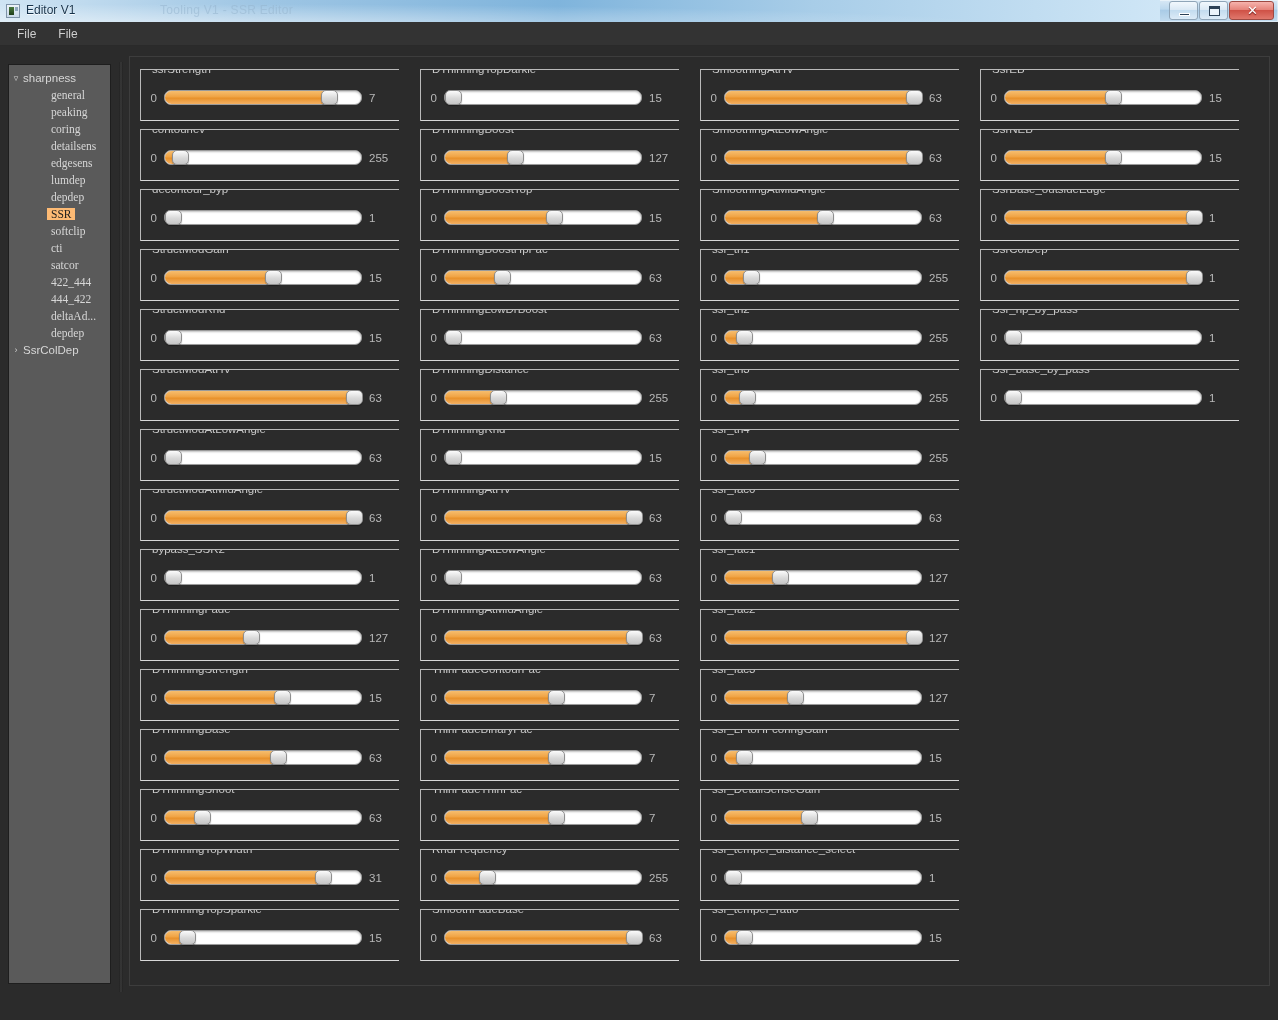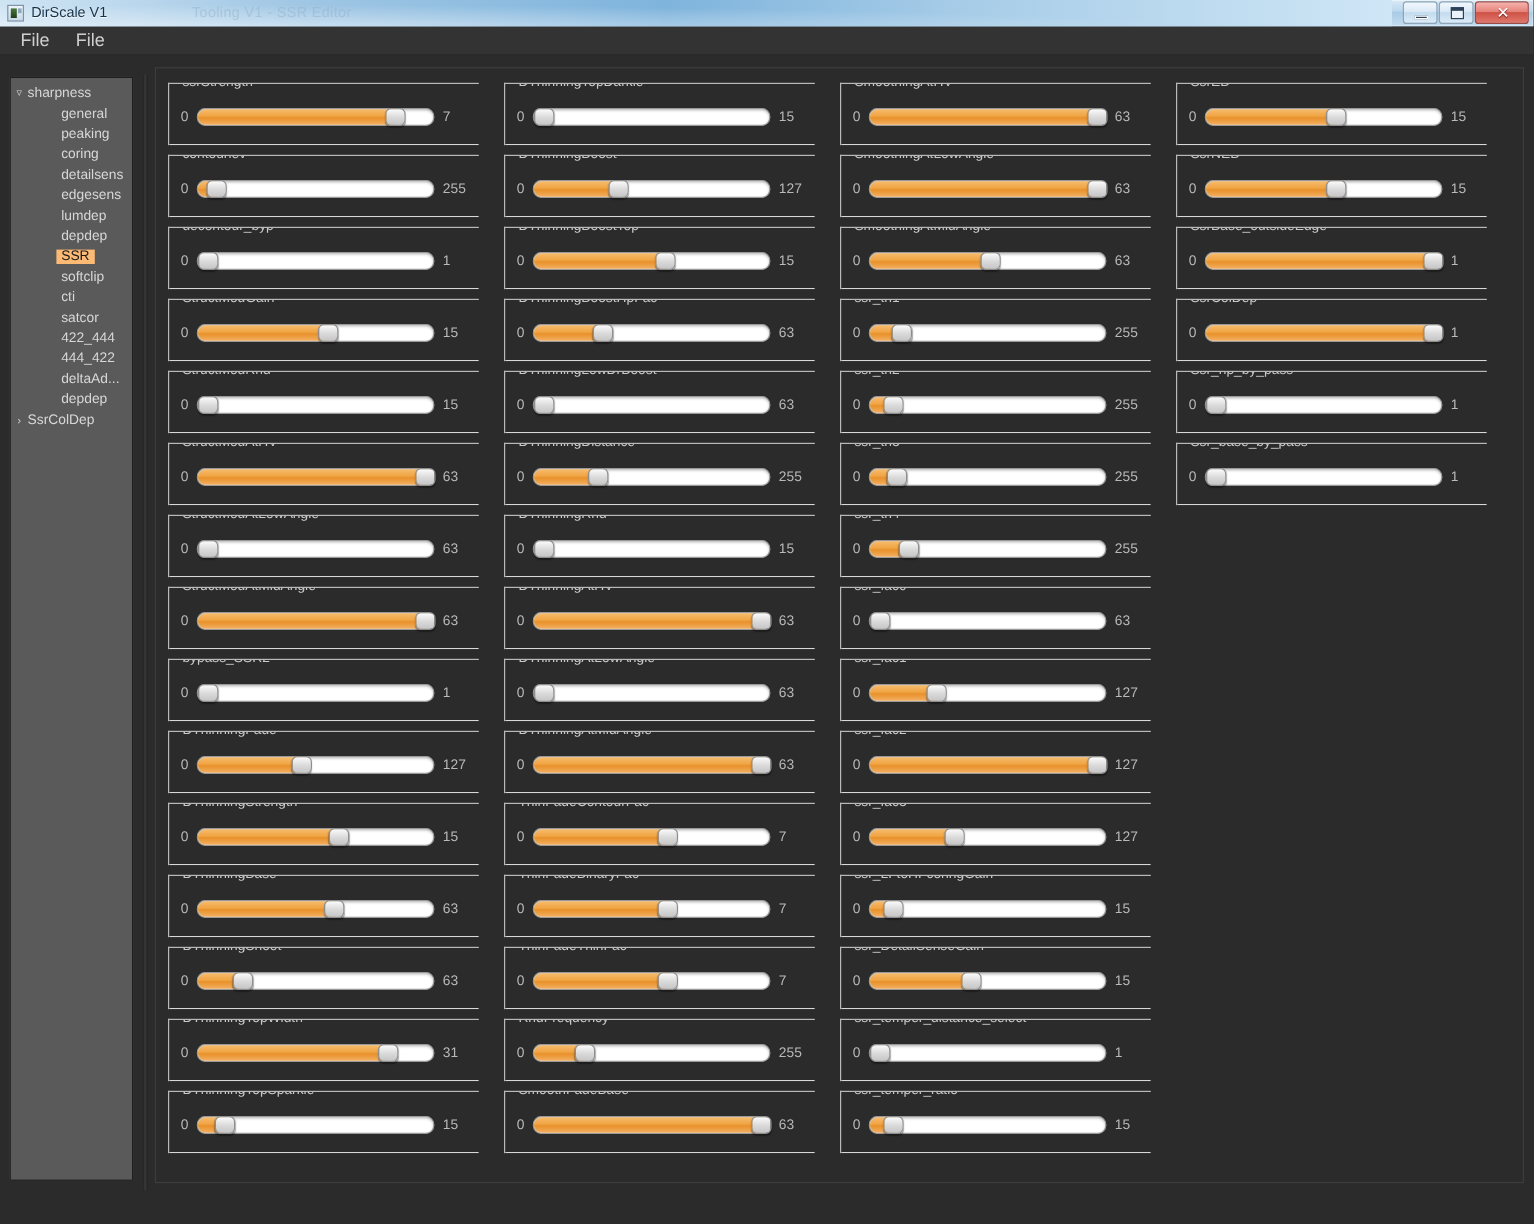--- a/index.html
+++ b/index.html
@@ -63,21 +63,21 @@
   .gl-max:before{content:"";position:absolute;left:-1px;top:-1px;width:11px;height:3px;background:#2d4257;}
   .gl-close{position:absolute;left:0;top:0;width:45px;height:17px;color:#fff;font-size:13px;font-weight:bold;
     line-height:17px;text-align:center;text-shadow:0 1px 1px rgba(80,0,0,.8);}
 
   
   .menubar{
     height:23px;background:#333333;display:flex;align-items:center;
     padding-left:8px;gap:4px;border-bottom:1px solid #2a2a2a;
   }
   .menu-item{
-    font-size:15px;color:#cfcfcf;padding:3px 9px;cursor:default;
+    font-size:12px;color:#cfcfcf;padding:3px 9px;cursor:default;
   }
 
   
   .workspace{
     position:relative;width:1278px;height:975px;background:#2b2b2b;
     box-sizing:border-box;padding:10px 8px 8px 8px;
     display:flex;
   }
 
   
@@ -88,21 +88,21 @@
     padding:4px 0 0 0;overflow:hidden;
   }
   .tree-node{
     display:flex;align-items:center;height:17px;font-size:11.5px;color:#d7d7d7;
     white-space:nowrap;cursor:default;
   }
   .tree-node .twisty{
     width:14px;flex:none;text-align:center;font-size:9px;color:#cfcfcf;
   }
   .tree-node.child{padding-left:38px;}
-  .tree-node.child .lbl{padding:0 4px;}
+  .tree-node.child .lbl{padding:0 4px;font-family:Liberation Serif, serif;}
   .tree-node.selected .lbl{
     background:#fdba74;color:#1c1c1c;
   }
 
   .splitter{
     width:4px;flex:none;margin:6px 6px 0 6px;
     background:linear-gradient(to right,#202020,#3a3a3a,#202020);
     height:930px;cursor:col-resize;
   }
 
@@ -169,21 +169,21 @@
     cursor:pointer;
   }
 </style>
 </head>
 <body>
 
 <div class="titlebar">
   <div class="tb-glass"></div>
   <div class="tb-ghost">Tooling V1 - SSR Editor</div>
   <div class="app-icon"></div>
-  <div class="tb-title">DirScale V1</div>
+  <div class="tb-title">Editor V1</div>
   <div class="tb-buttons">
     <div class="tb-btn">
       <span class="gl-min"></span>
     </div>
     <div class="tb-btn">
       <span class="gl-max"></span>
     </div>
     <div class="tb-btn close">
       <span class="gl-close">✕</span>
     </div>

